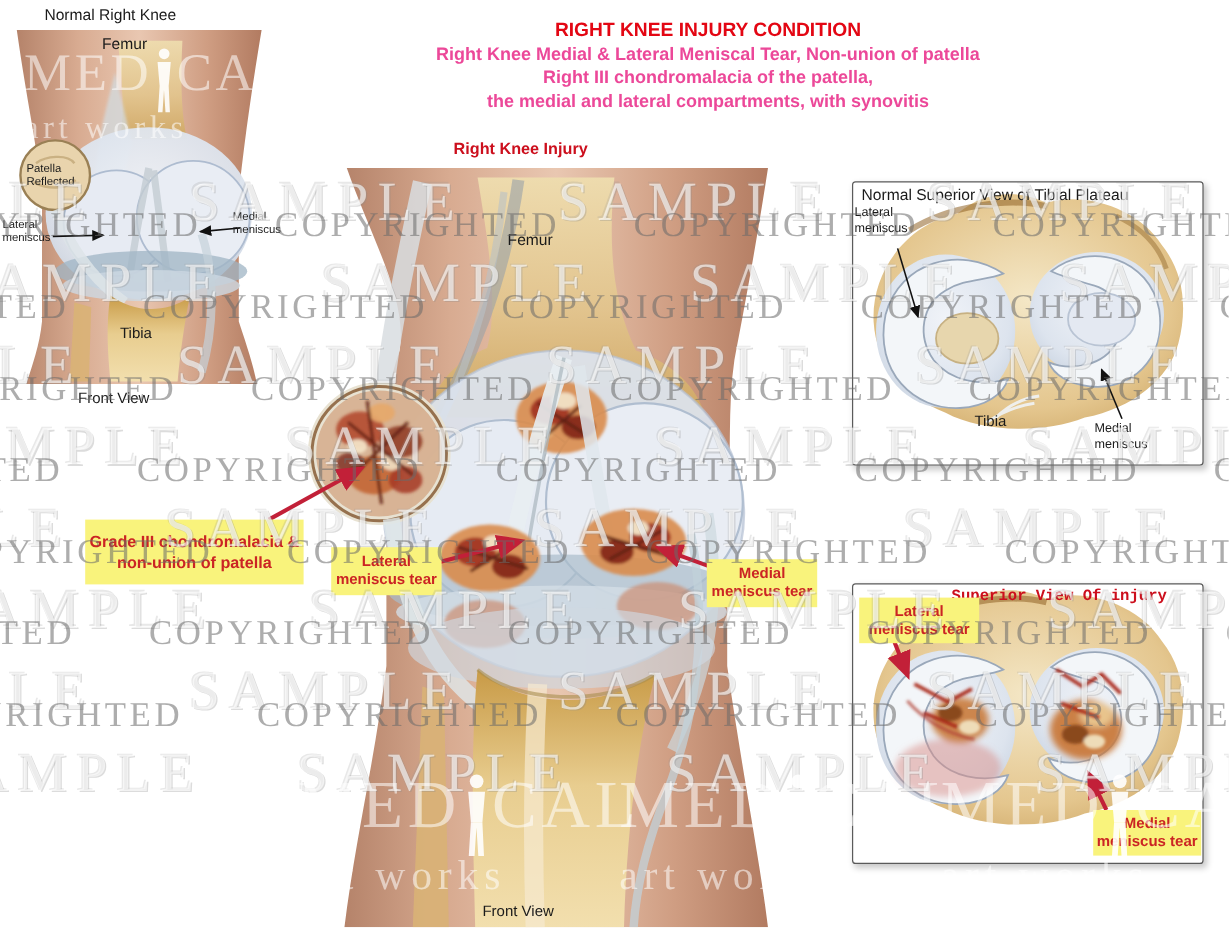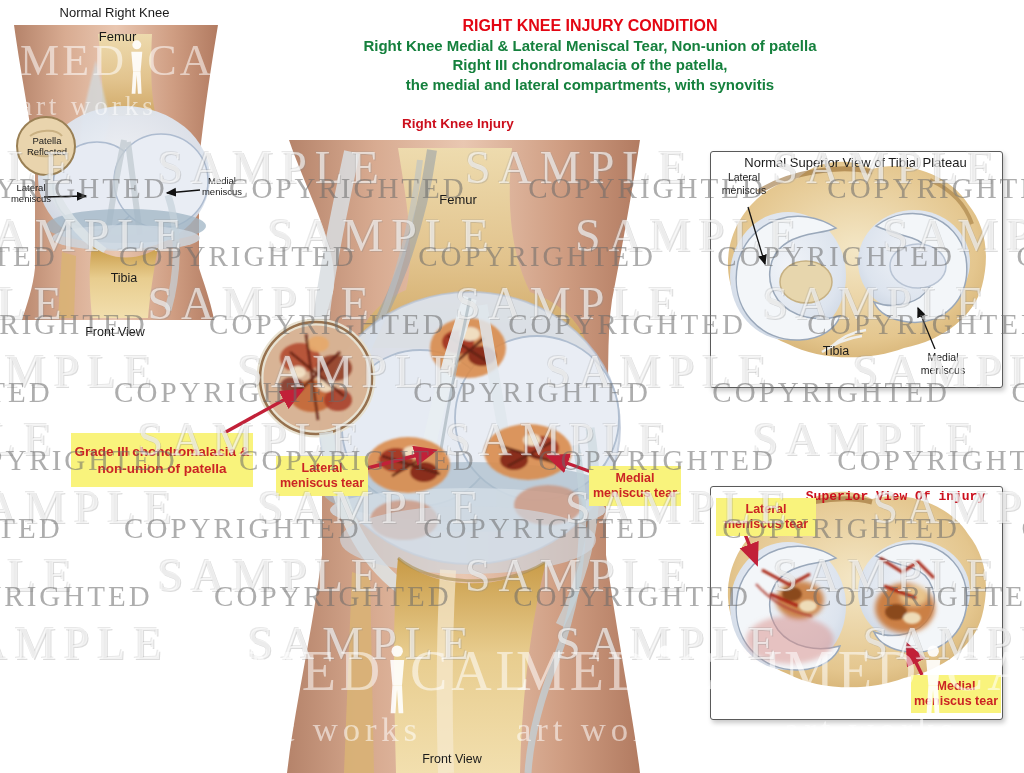--- a/index.html
+++ b/index.html
@@ -2,22 +2,22 @@
 <html><head>
 <meta charset="utf-8">
 <style>
   html,body{margin:0;padding:0;background:#ffffff;}
   .canvas{position:relative;width:1024px;height:773px;background:#ffffff;overflow:hidden;
           font-family:"Liberation Sans", sans-serif;padding-left:30px;}
   .abs{position:absolute;}
   
   .hdr{left:300px;top:16px;width:580px;text-align:center;z-index:20;line-height:19.5px;}
   .hdr .l1{color:#e30613;font-weight:bold;font-size:16px;}
-  .hdr .l2{color:#15803d;font-weight:bold;font-size:15px;}
-  .lbl{z-index:20;color:#1a1a1a;text-align:center;line-height:12px;}
+  .hdr .l2{color:#ec4899;font-weight:bold;font-size:15px;}
+  .lbl{z-index:20;color:#1a1a1a;text-align:left;line-height:12px;}
   .lbl.big{font-size:13px;line-height:15px;}
   .lbl.med{font-size:12.5px;line-height:14px;}
   .lbl.sm{font-size:10.5px;line-height:12.5px;}
   .lbl.tiny{font-size:9.5px;line-height:11px;}
   .red-title{color:#cc0f1d;font-weight:bold;font-size:13.5px;}
   .ylw{background:#f9f37c;color:#cb2424;font-weight:bold;text-align:center;z-index:20;
        display:flex;flex-direction:column;justify-content:center;}
   .ylw.f13{font-size:13.5px;line-height:17px;}
   .ylw.f12{font-size:12.5px;line-height:15.5px;}
   .panel-box{border:1.5px solid #5a5a5a;border-radius:3px;background:#ffffff;z-index:3;

